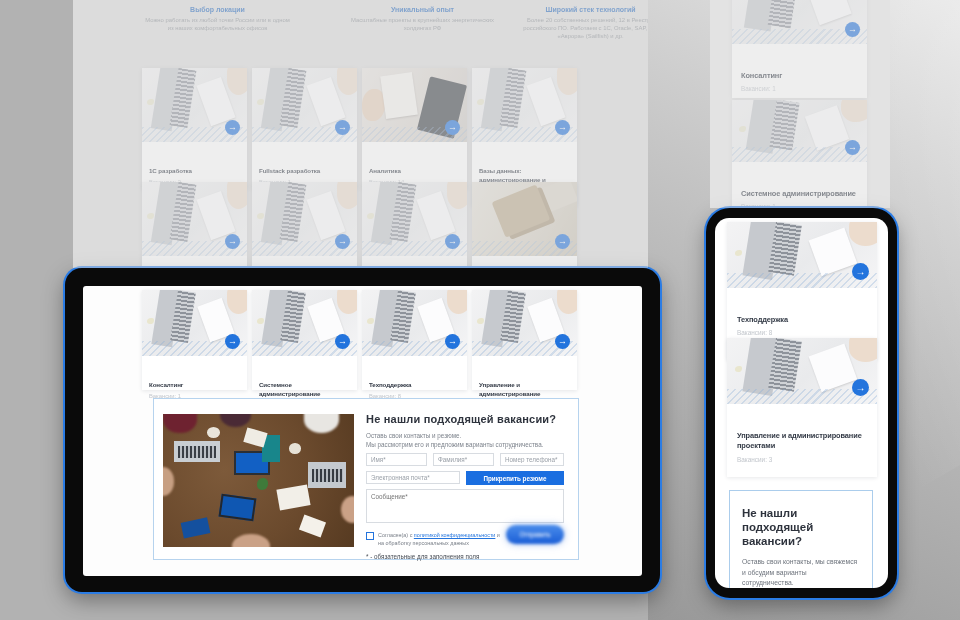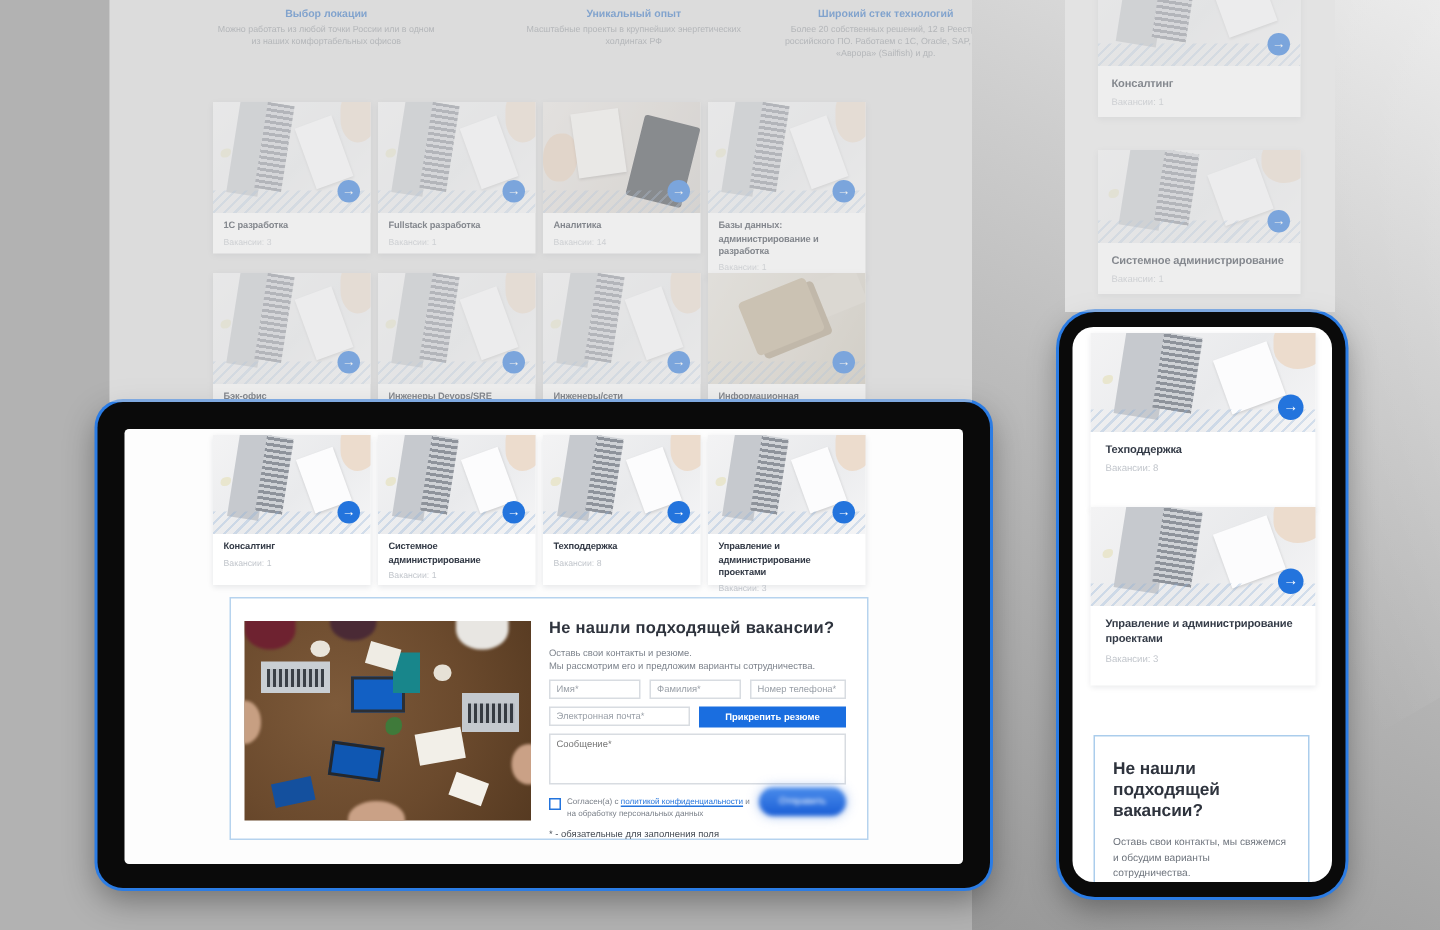--- a/index.html
+++ b/index.html
@@ -7,21 +7,21 @@
   .stage{position:relative;width:960px;height:620px;overflow:hidden;background:#b2b2b2;}
   .backdrop-right{position:absolute;left:648px;top:0;width:312px;height:620px;
     background:linear-gradient(205deg,#e4e4e4 0%,#cdcdcd 28%,#b8b8b8 55%,#989898 100%);}
   .backdrop-right:after{content:"";position:absolute;inset:0;
     background:linear-gradient(245deg,rgba(255,255,255,.28) 0%,rgba(255,255,255,0) 45%);
     clip-path:polygon(45% 0,100% 0,100% 75%,15% 100%);}
 
   
   .card{position:absolute;background:#fff;box-shadow:0 1px 4px rgba(20,30,50,.10);}
   .card-img{position:relative;overflow:hidden;height:74px;}
-  .card-body{padding:5px 7px 4px 7px;}
+  .card-body{padding:5px 7px 4px 7px;margin-top:20px;}
   .card-title{font-weight:bold;font-size:6.2px;letter-spacing:-.1px;color:#333a46;line-height:1.4;}
   .card-vac{font-size:5.8px;color:#c2c6cc;margin-top:3px;}
   .hatch{position:absolute;left:0;right:0;bottom:0;height:15px;
     background:repeating-linear-gradient(135deg,rgba(140,175,215,.32) 0 1.5px,rgba(255,255,255,0) 1.5px 5px);}
   .arrow{position:absolute;right:7px;bottom:7px;width:15px;height:15px;border-radius:50%;
     background:#2374dd;color:#fff;font-size:9px;line-height:15px;text-align:center;font-weight:bold;}
   .phone-arrow .arrow{width:17px;height:17px;line-height:17px;font-size:10px;right:8px;bottom:8px;}
 
   
   .v-work{background:linear-gradient(135deg,#f3f3f4 0%,#e9eaec 55%,#f5f5f6 100%);}

